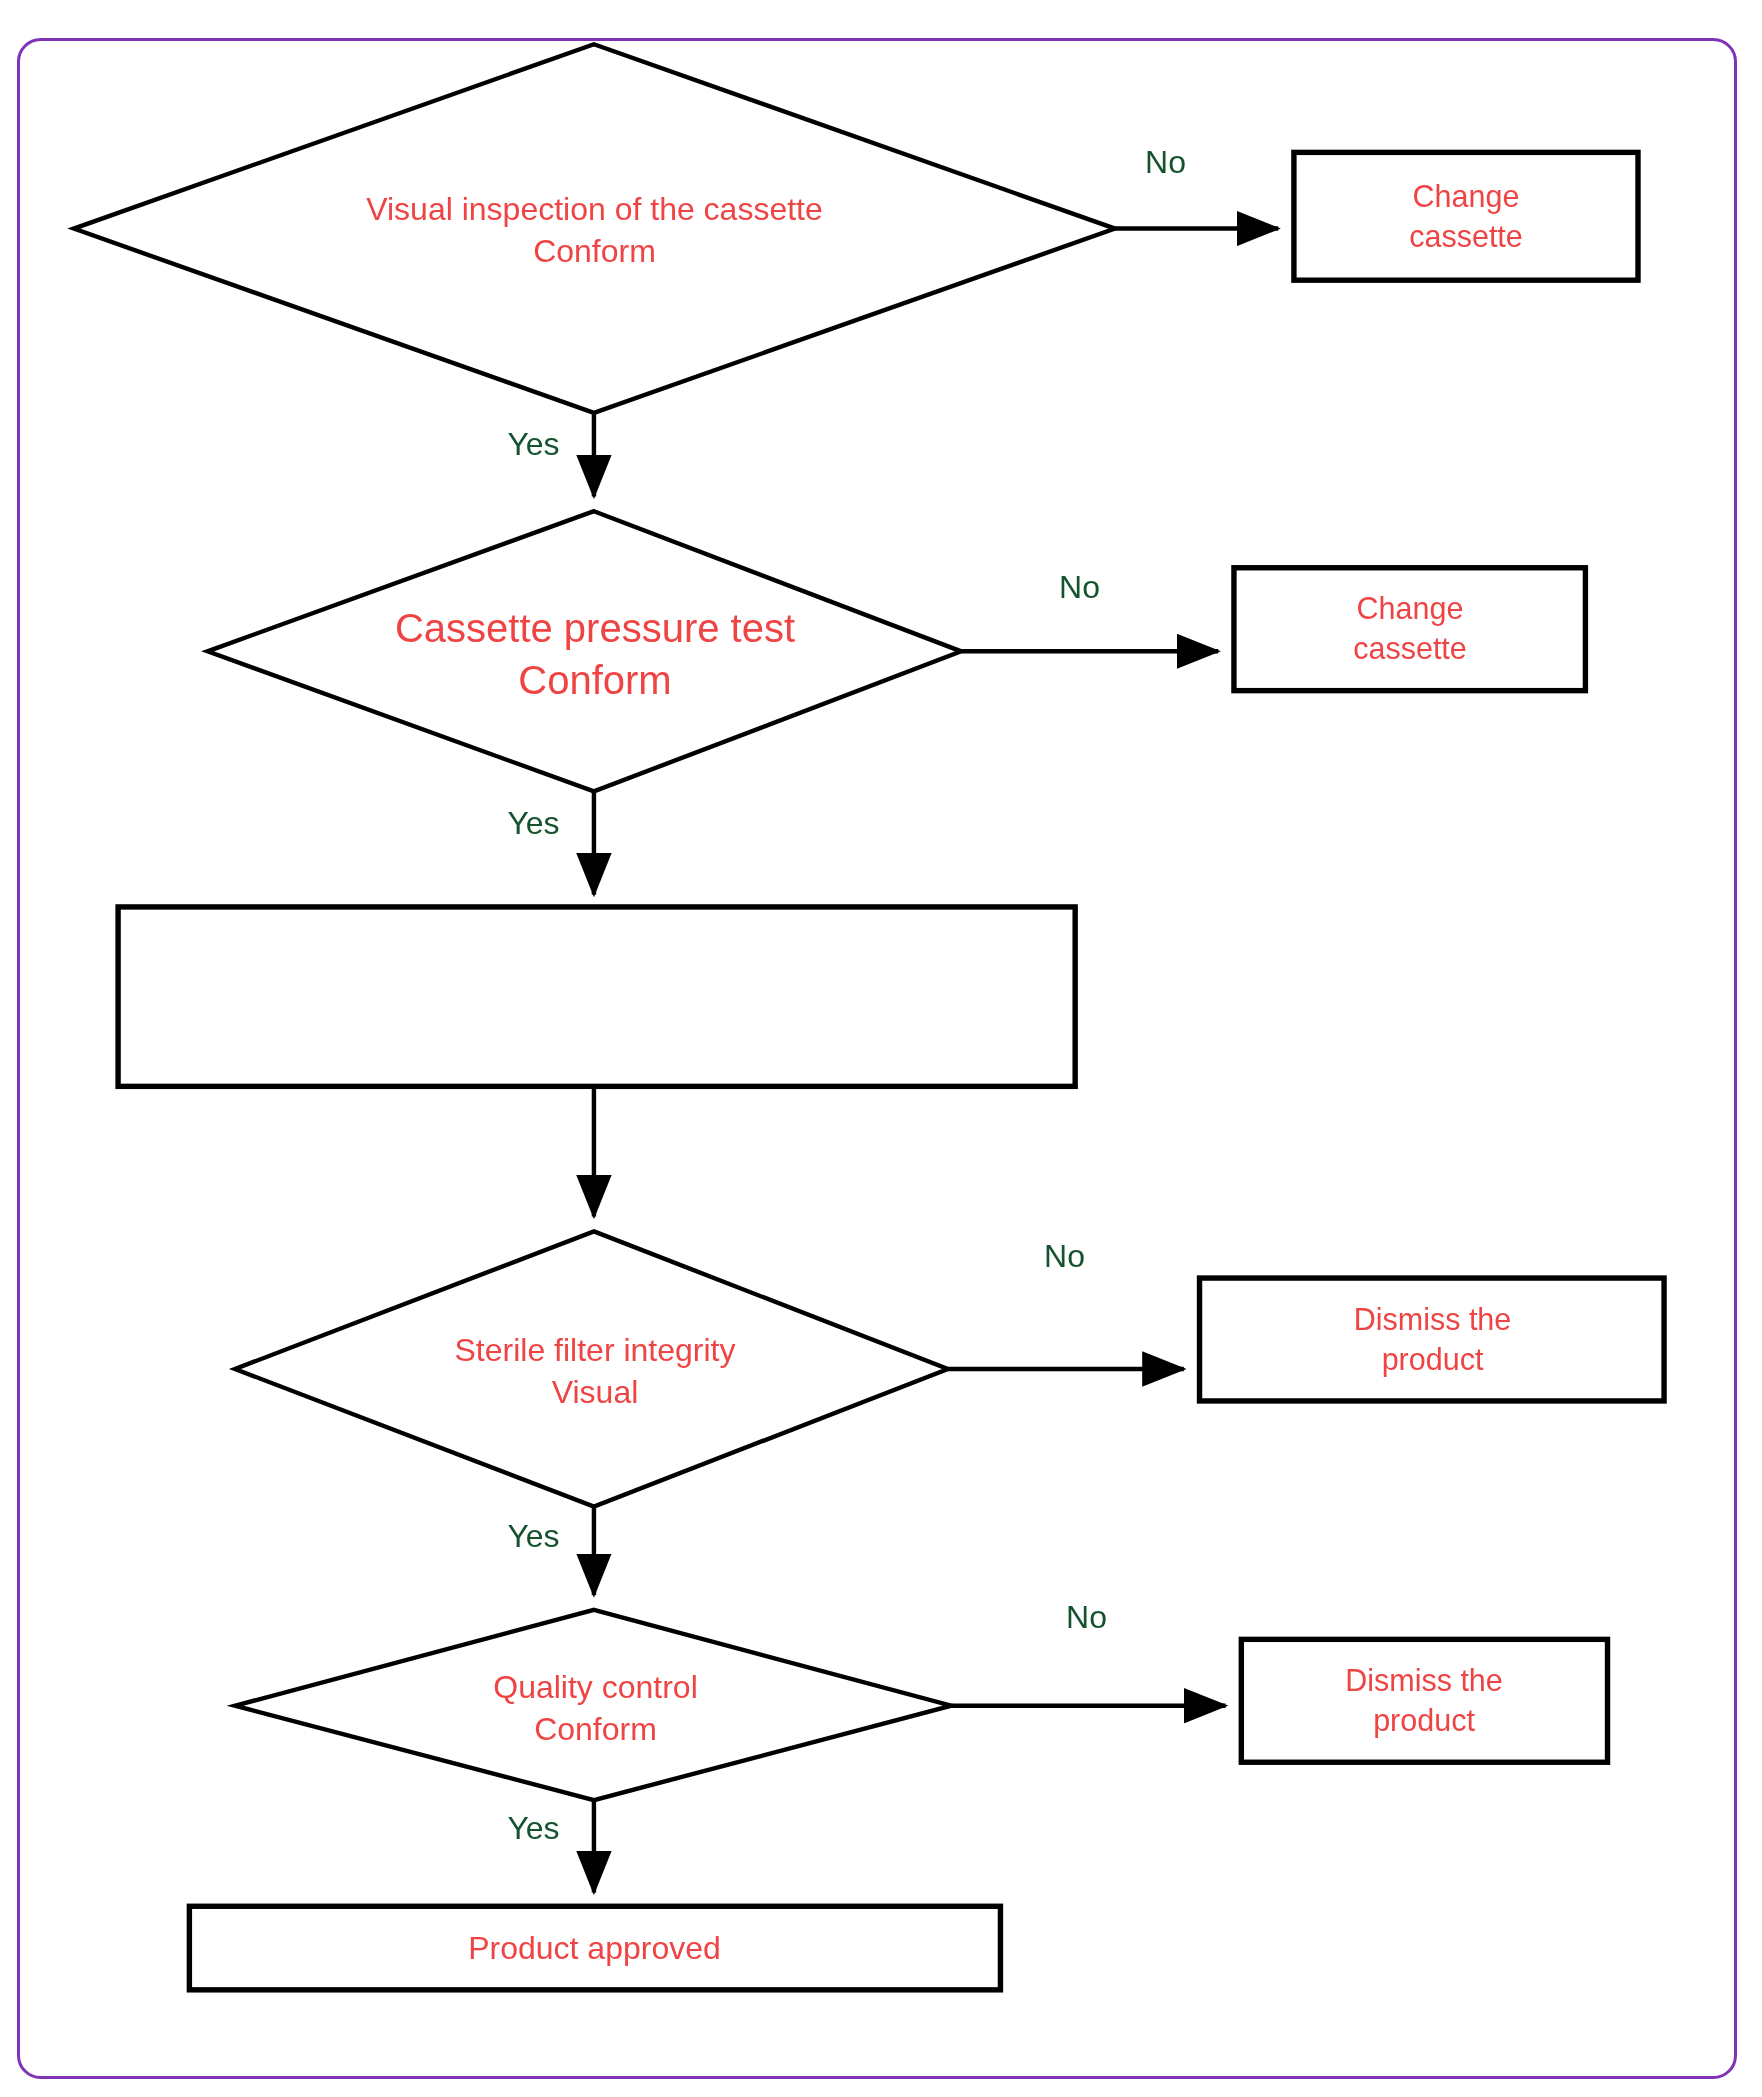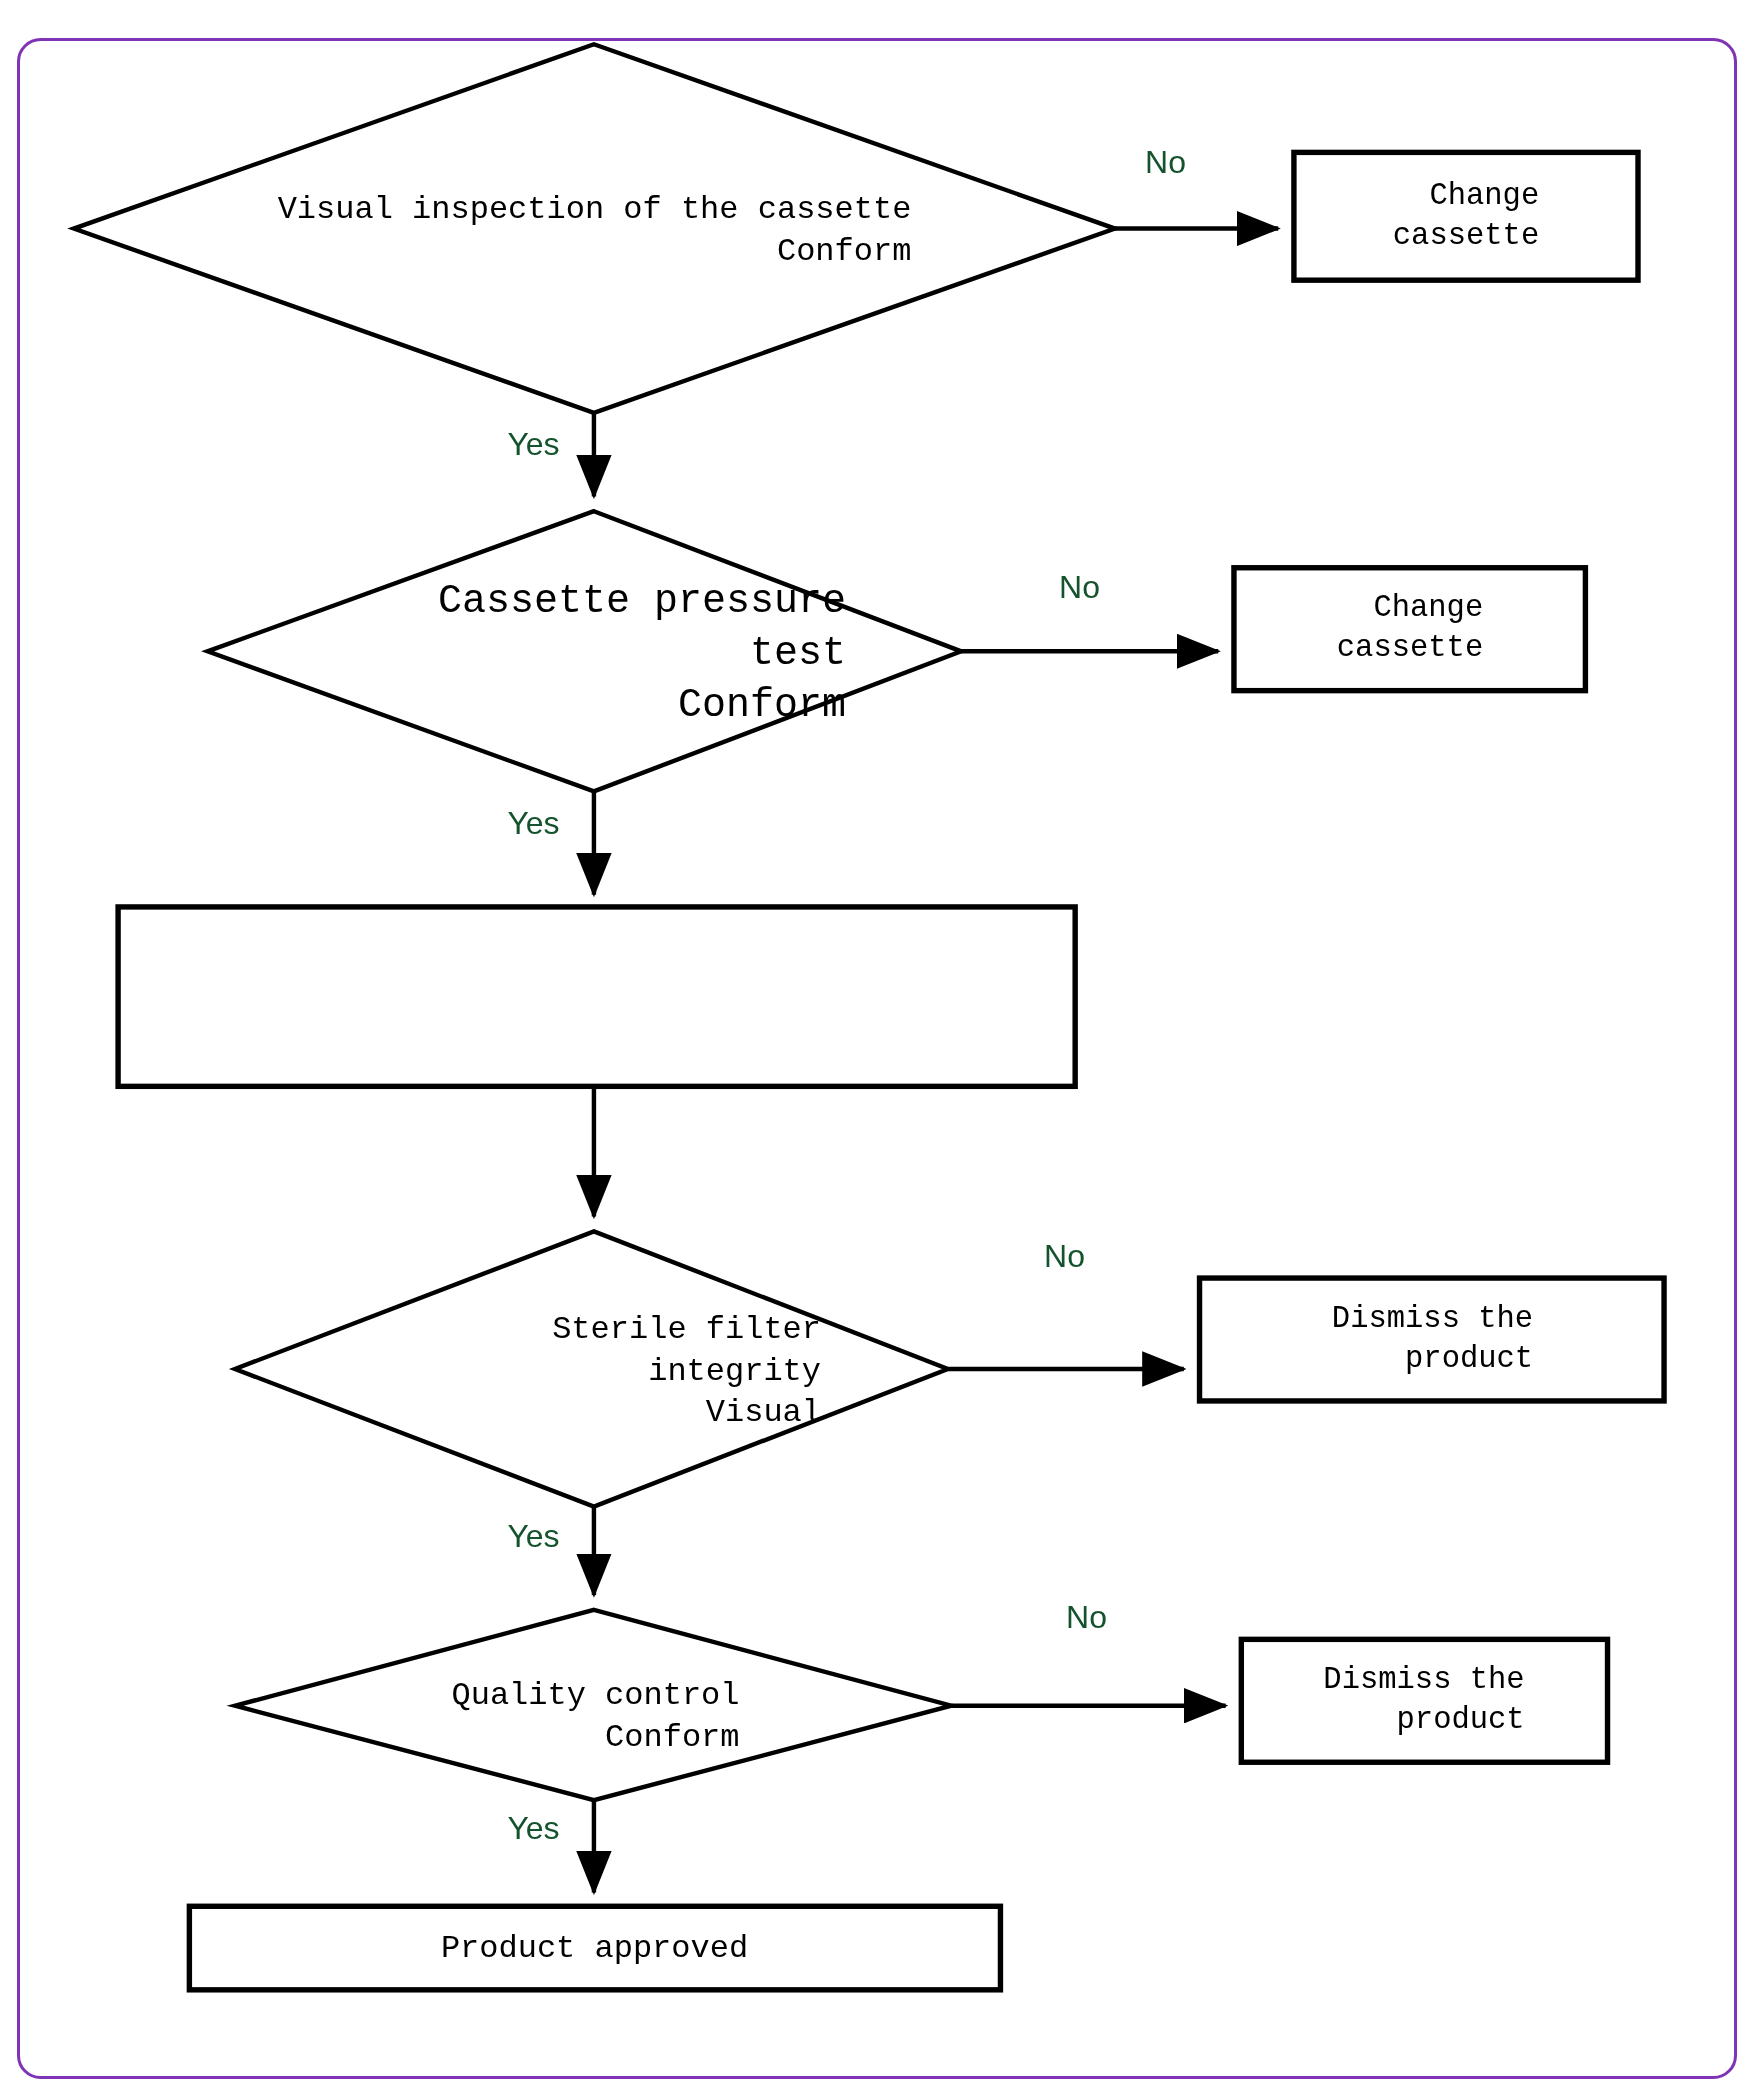--- a/index.html
+++ b/index.html
@@ -28,25 +28,25 @@
   }
   #canvas {
     position: absolute;
     left: 0;
     top: 0;
     width: 1762px;
     height: 2097px;
   }
   .node-text {
     position: absolute;
-    text-align: right;
-    color: #000000;
+    text-align: center;
+    color: #ef4444;
     line-height: 1.30;
     white-space: pre-line;
-    font-family: Liberation Mono, monospace;
+    font-family: Liberation Sans, sans-serif;
     display: flex;
     align-items: center;
     justify-content: center;
     pointer-events: none;
   }
   .edge-label {
     position: absolute;
     color: #14532d;
     font-family: "Liberation Sans", sans-serif;
     text-align: center;
@@ -123,21 +123,21 @@
   <div class="node-text" style="left:1234px; top:575px; width:352px; height:108px; font-size:30.5px;">Change
 cassette</div>
 
 
   <div class="node-text" style="left:369px; top:1325px; width:452px; height:93px; font-size:32px;">Sterile filter integrity
 Visual</div>
 
   <div class="node-text" style="left:1200px; top:1286px; width:465px; height:108px; font-size:30.5px;">Dismiss the
 product</div>
 
-  <div class="node-text" style="left:384px; top:1662px; width:423px; height:93px; font-size:32px;margin-top:8px;">Quality control
+  <div class="node-text" style="left:384px; top:1662px; width:423px; height:93px; font-size:32px;">Quality control
 Conform</div>
 
   <div class="node-text" style="left:1241px; top:1647px; width:366px; height:108px; font-size:30.5px;">Dismiss the
 product</div>
 
   <div class="node-text" style="left:189px; top:1908px; width:811px; height:82px; font-size:32px;">Product approved</div>
 
   <div class="edge-label" style="left:1126px; top:143px; width:79px; height:39px; font-size:32px;">No</div>
 
   <div class="edge-label" style="left:487px; top:425px; width:93px; height:39px; font-size:32px;">Yes</div>

